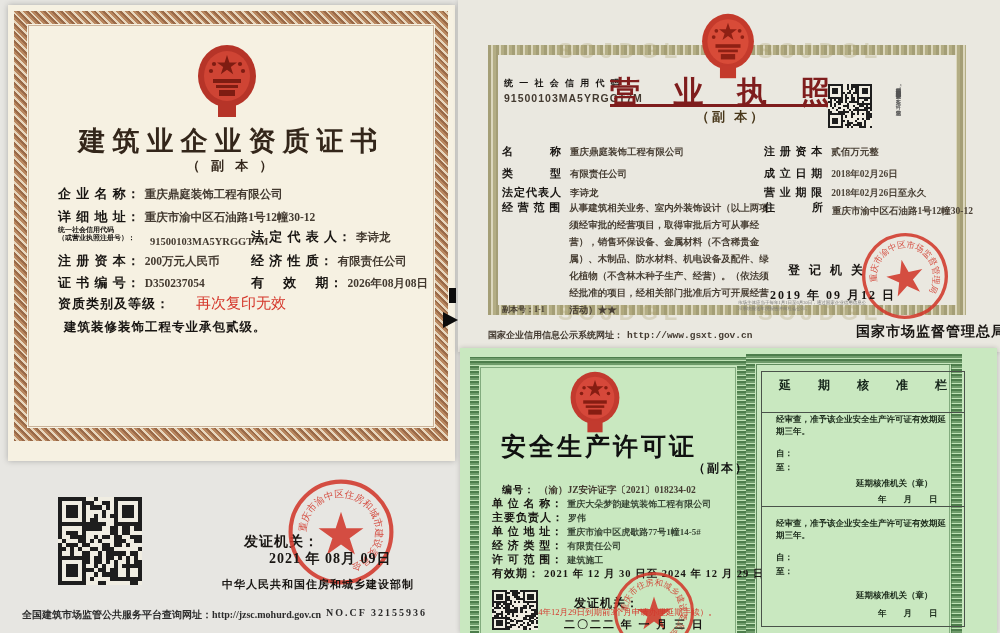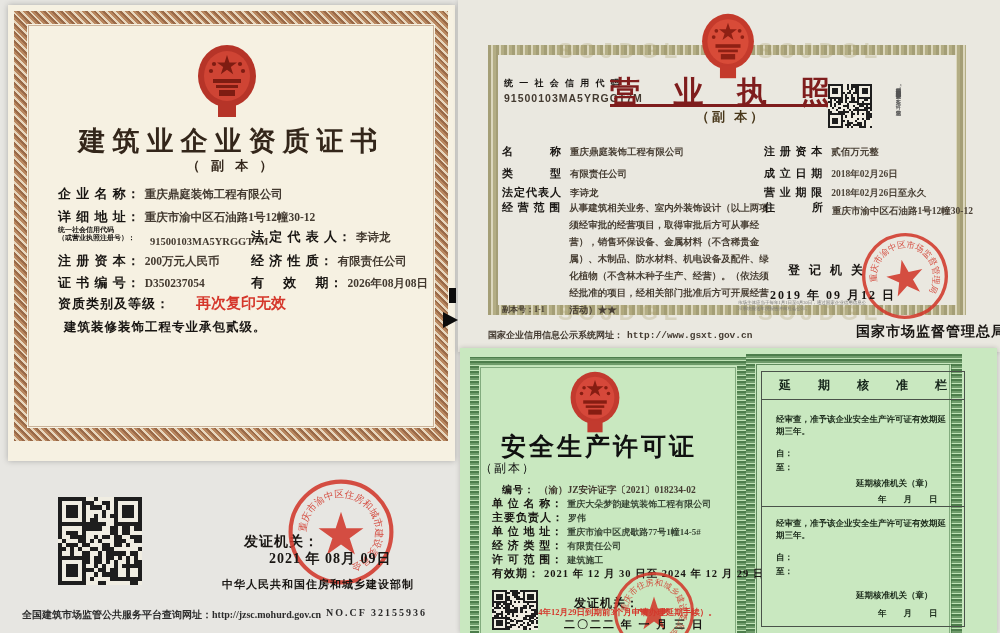--- a/index.html
+++ b/index.html
@@ -12,21 +12,21 @@
   .lace-frame{position:absolute;left:6px;top:6px;right:7px;bottom:20px;
               border:13px solid transparent;
               border-image:repeating-linear-gradient(45deg,#9a6a48 0 2px,#e7d6bd 2px 4px,#b9875f 4px 6px) 13;}
   .lace-frame::after{content:"";position:absolute;inset:1px;border:1px solid rgba(150,105,65,.45);}
   .lc-title{font-size:27px;font-weight:bold;letter-spacing:7px;color:#33261a;text-align:center;width:100%;}
   .lc-sub{font-size:13px;font-weight:bold;color:#33261a;text-align:center;width:100%;letter-spacing:4px;}
   .row{position:absolute;white-space:nowrap;}
   .lab{font-weight:bold;color:#181512;font-size:13px;letter-spacing:1px;}
   .val{color:#433a30;font-size:11.5px;font-weight:bold;}
   .tiny2 span{display:block;font-size:7px;font-weight:bold;color:#181512;line-height:8px;}
-  .redtext{color:#d5372b;font-weight:bold;margin-top:29px;}
+  .redtext{color:#d5372b;font-weight:normal;margin-top:29px;}
   .qr{position:absolute;}
   .seal{position:absolute;color:#d2392c;opacity:.88;}
   .footer-sm{font-size:10px;color:#2c2c2c;font-weight:bold;}
   
   .blic{left:458px;top:0;width:542px;height:352px;background:#eae8e0;box-shadow:0 0 5px rgba(0,0,0,.2);}
   .bl-frame{position:absolute;left:30px;top:45px;right:34px;bottom:37px;
             border:10px solid transparent;
             border-image:repeating-linear-gradient(90deg,#a49e76 0 3px,#dcd7bd 3px 5px,#b3ad84 5px 8px) 10;}
   .bl-frame::after{content:"";position:absolute;inset:2px;border:1px solid rgba(140,135,95,.55);background:#efece0;z-index:-1;}
   .bl-title{font-size:30px;font-weight:bold;letter-spacing:13px;color:#7f1d1d;text-decoration:underline;}
@@ -35,26 +35,26 @@
   .scope{width:200px;white-space:normal;font-size:7px;line-height:17px;}
   .wm{position:absolute;color:rgba(170,160,110,.30);font-weight:bold;letter-spacing:6px;
       font-family:"Liberation Sans",sans-serif;}
   .vnote{writing-mode:vertical-rl;font-size:5.5px;line-height:7px;color:#555;width:26px;height:52px;}
   
   .gcert{left:460px;top:348px;width:537px;height:285px;background:#c9e8c0;box-shadow:0 0 5px rgba(0,0,0,.2);}
   .g-frame{position:absolute;border:9px solid transparent;
            border-image:repeating-linear-gradient(0deg,#4d7e4c 0 2px,#bfe2b6 2px 3px,#6f9c6b 3px 5px) 9;}
   .g-frame::after{content:"";position:absolute;inset:1px;border:1px solid rgba(60,110,60,.5);}
   .g-title{font-size:25px;font-weight:bold;letter-spacing:3px;color:#101010;text-align:center;}
-  .g-sub{font-size:12px;font-weight:normal;text-align:left;color:#101010;letter-spacing:2px;}
+  .g-sub{font-size:12px;font-weight:bold;text-align:right;color:#101010;letter-spacing:2px;padding-left:31px;}
   .g-row .lab{font-size:11px;}
   .g-row .val{font-size:9px;color:#3b4a38;}
   .ext-box{position:absolute;border:1px solid #4a524a;}
   .ext-head{position:absolute;left:0;top:2px;width:100%;text-align:center;font-size:12px;
-            font-weight:bold;letter-spacing:12px;color:#15241a;border-bottom:1px solid #4a524a;padding:3px 0 5px 12px;box-sizing:border-box;}
+            font-weight:bold;letter-spacing:12px;color:#15241a;border-bottom:1px solid #4a524a;padding:3px 0 18px 12px;box-sizing:border-box;}
   .ext-text{font-size:8.5px;font-weight:bold;color:#20301f;}
   .artifact{position:absolute;background:#0c0c0c;}
 </style>
 </head>
 <body>
 
 <div id="canvas">
 
   <div class="abs cert-left">
     <div class="lace-frame"></div>

